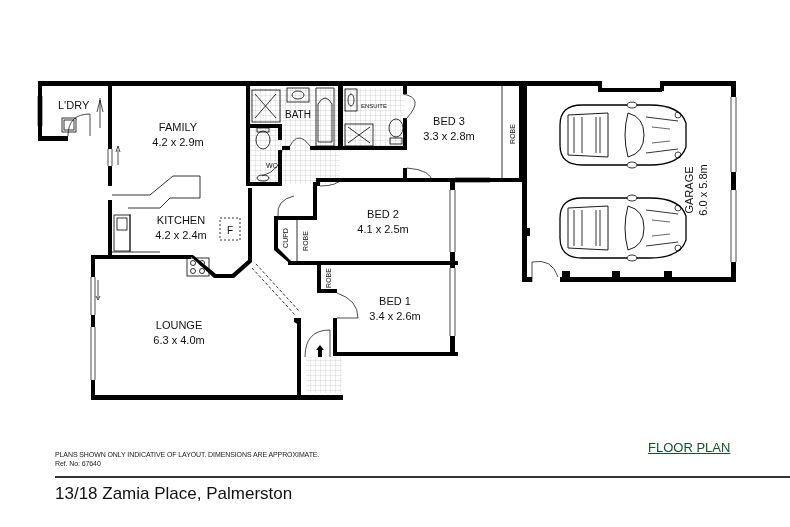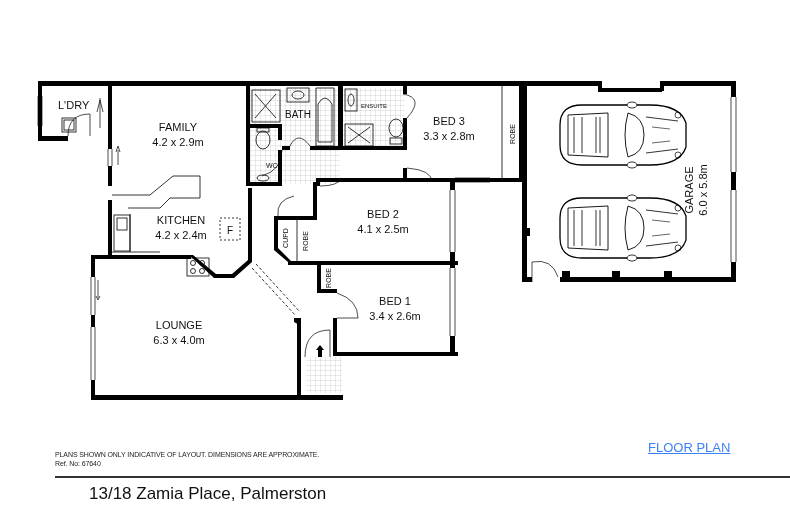--- a/index.html
+++ b/index.html
@@ -1,22 +1,22 @@
 <!DOCTYPE html>
 <html><head>
 <meta charset="utf-8">
 <style>
   html,body{margin:0;padding:0;background:#fff;}
   body{width:790px;height:527px;position:relative;overflow:hidden;font-family:"Liberation Sans",sans-serif;color:#000;}
   #plan{position:absolute;left:0;top:0;width:790px;height:527px;}
   .lbl{font-family:"Liberation Sans",sans-serif;fill:#111;}
   .disclaimer{position:absolute;left:55px;top:450px;font-size:7px;line-height:9px;color:#222;letter-spacing:-0.1px;}
   .rule{position:absolute;left:55px;top:476px;width:735px;height:2px;background:#333;}
-  .address{position:absolute;left:55px;top:484px;font-size:17px;color:#111;margin-left:34px;}
-  .fp-title{position:absolute;left:648px;top:440px;font-size:13px;text-decoration:underline;color:#3b82f6;}
+  .address{position:absolute;left:55px;top:484px;font-size:17px;color:#111;}
+  .fp-title{position:absolute;left:648px;top:440px;font-size:13px;text-decoration:underline;color:#14532d;}
 </style>
 </head>
 <body>
 
 <svg id="plan" viewBox="0 0 790 527" xmlns="http://www.w3.org/2000/svg">
   <defs>
     <pattern id="tile" width="5" height="5" patternUnits="userSpaceOnUse">
       <path d="M5 0H0V5" fill="none" stroke="#aaa" stroke-width="0.5"></path>
     </pattern>
     <g id="car">

